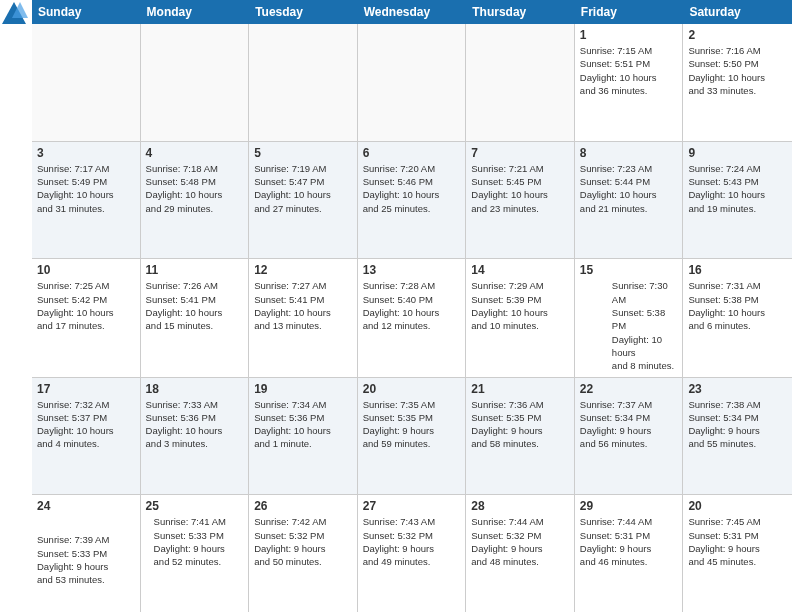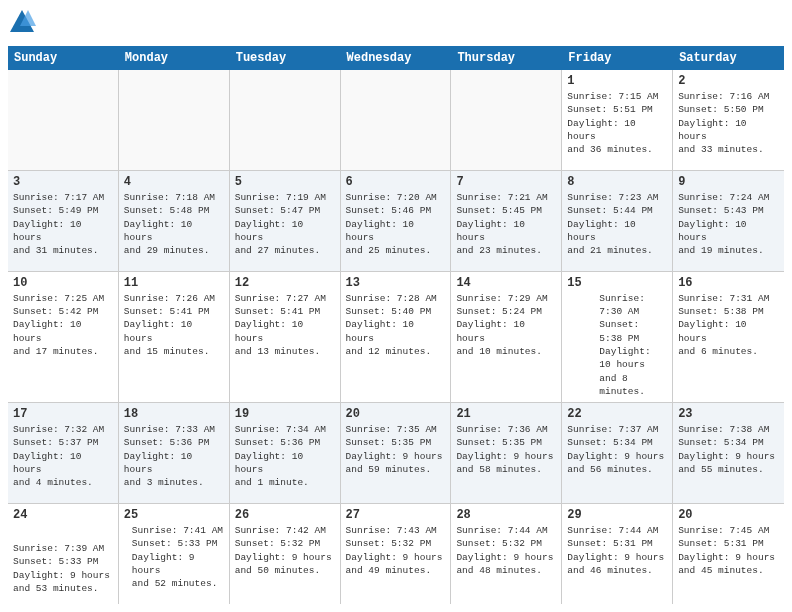--- a/index.html
+++ b/index.html
@@ -6,24 +6,23 @@
     body {
       font-family: Arial, sans-serif;
       background: #fff;
       width: 792px;
       height: 612px;
       overflow: hidden;
     }
     .page {
       width: 792px;
       height: 612px;
-      padding: 8px;
-      display: flex;
-      flex-direction: column;
-      font-family: Liberation Mono, monospace;
+      padding: 0;
+      display: flex;
+      flex-direction: row;
     }
     .header {
       display: flex;
       justify-content: space-between;
       align-items: flex-start;
       margin-bottom: 10px;
     }
     .logo {
       display: flex;
       align-items: center;
@@ -250,21 +249,21 @@
           <div class="cal-cell">
             <span class="day-num">13</span>
             <div class="day-info" style="white-space: pre-line;">Sunrise: 7:28 AM
 Sunset: 5:40 PM
 Daylight: 10 hours
 and 12 minutes.</div>
           </div>
           <div class="cal-cell">
             <span class="day-num">14</span>
             <div class="day-info" style="white-space: pre-line;">Sunrise: 7:29 AM
-Sunset: 5:24 PM
+Sunset: 5:39 PM
 Daylight: 10 hours
 and 10 minutes.</div>
           </div>
           <div class="cal-cell">
             <span class="day-num">15</span>
             <div class="day-info" style="white-space: pre-line; margin-left: 32px;">Sunrise: 7:30 AM
 Sunset: 5:38 PM
 Daylight: 10 hours
 and 8 minutes.</div>
           </div>

